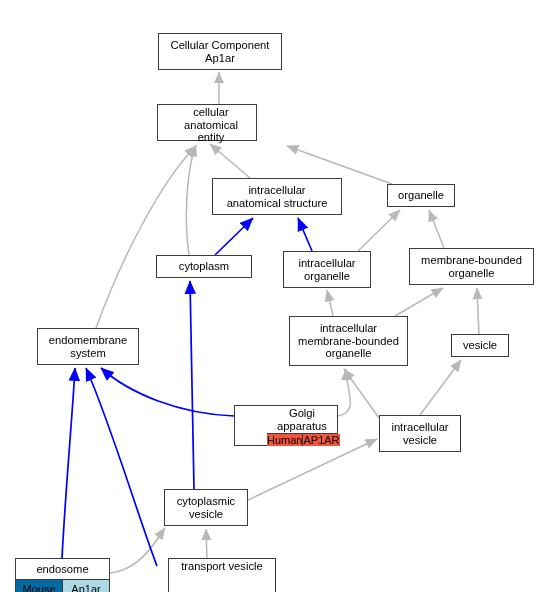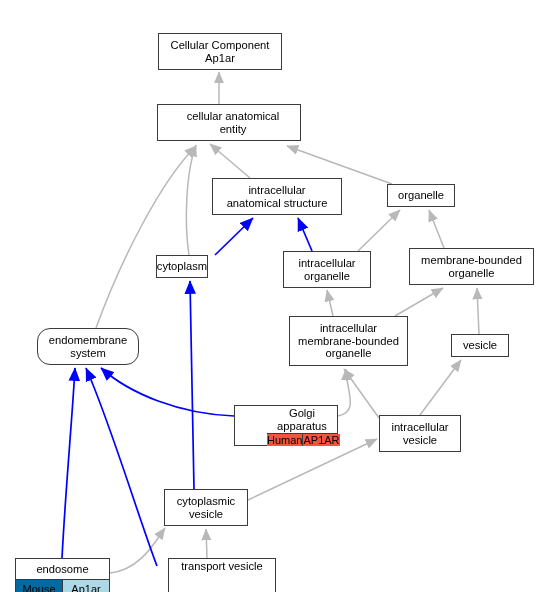--- a/index.html
+++ b/index.html
@@ -51,43 +51,43 @@
         <path d="M 110 551 C 140 548 155 520 165 506" fill="none" stroke="#b8b8b8" stroke-width="1.5" marker-end="url(#ah-isa)"></path>
         <path d="M 157 544 C 140 500 110 400 86 346" fill="none" stroke="#0000ff" stroke-width="1.7" marker-end="url(#ah-part)"></path>
         <path d="M 207 536 L 206 507" fill="none" stroke="#b8b8b8" stroke-width="1.5" marker-end="url(#ah-isa)"></path>
       </g>
   </svg>
   <div id="node-layer">
       <div class="node" style="left: 158px; top: 11px; width: 124px; height: 37px;">
         <div class="title">Cellular Component
 Ap1ar</div>
       </div>
-      <div class="node" style="left: 157px; top: 82px; width: 144px; height: 37px; padding-left: 8px;">
+      <div class="node" style="left: 157px; top: 82px; width: 100px; height: 37px; padding-left: 8px;">
         <div class="title">cellular anatomical
 entity</div>
       </div>
       <div class="node" style="left: 212px; top: 156px; width: 130px; height: 37px;">
         <div class="title">intracellular
 anatomical structure</div>
       </div>
       <div class="node" style="left: 387px; top: 162px; width: 68px; height: 23px;">
         <div class="title">organelle</div>
       </div>
-      <div class="node" style="left: 156px; top: 233px; width: 52px; height: 23px;">
+      <div class="node" style="left: 156px; top: 233px; width: 96px; height: 23px;">
         <div class="title">cytoplasm</div>
       </div>
       <div class="node" style="left: 283px; top: 229px; width: 88px; height: 37px;">
         <div class="title">intracellular
 organelle</div>
       </div>
       <div class="node" style="left: 409px; top: 226px; width: 125px; height: 37px;">
         <div class="title">membrane-bounded
 organelle</div>
       </div>
-      <div class="node" style="left: 37px; top: 306px; width: 102px; height: 37px; border-radius: 13px;">
+      <div class="node" style="left: 37px; top: 306px; width: 102px; height: 37px;">
         <div class="title">endomembrane
 system</div>
       </div>
       <div class="node" style="left: 289px; top: 294px; width: 119px; height: 50px;">
         <div class="title">intracellular
 membrane-bounded
 organelle</div>
       </div>
       <div class="node" style="left: 451px; top: 312px; width: 58px; height: 23px;">
         <div class="title">vesicle</div>

